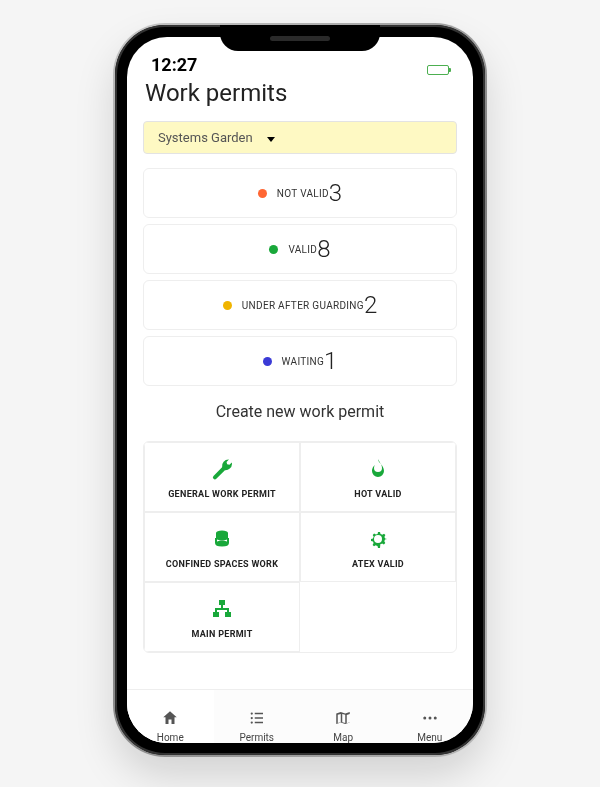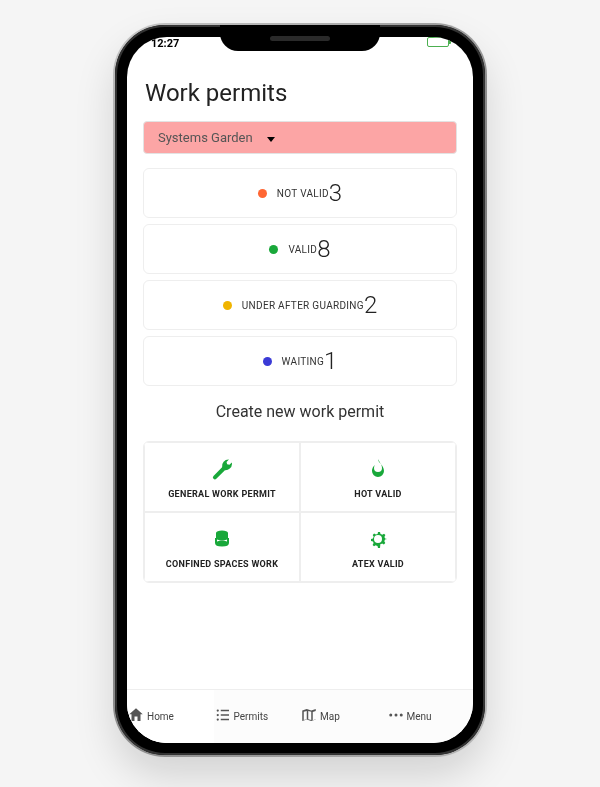--- a/index.html
+++ b/index.html
@@ -53,23 +53,23 @@
     justify-content: center;
     align-items: center;
   }
   .notch .speaker {
     width: 60px; height: 5px; background: #2a2a2a; border-radius: 3px;
   }
   .status-bar {
     height: 38px;
     display: flex;
     justify-content: space-between;
-    align-items: flex-start;
+    align-items: flex-end;
     padding: 0 24px;
-    font-size: 11px;
+    font-size: 18px;
     font-weight: 700;
   }
   .battery-icon {
     width: 22px; height: 10px; border: 1px solid #4caf50; border-radius: 2px; position: relative;
   }
   .battery-icon::after {
     content: ""; position: absolute; right: -3px; top: 2px; width: 2px; height: 4px; background: #4caf50; border-radius: 0 1px 1px 0;
   }
   .battery-icon .fill { width: 80%; height: 100%; background: #4caf50; }
 
@@ -86,21 +86,21 @@
   }
   .caret-down::after {
     content: ""; display: inline-block; border-left: 4px solid transparent; border-right: 4px solid transparent; border-top: 5px solid #000; margin-left: 4px;
   }
   h1.page-title {
     font-size: 24px; font-weight: 400; color: #222; margin: 4px 0 14px 2px;
   }
   .location-select {
     display: inline-flex; align-items: center; gap: 10px;
     border: 1px solid #e3e3e3; border-radius: 4px;
-    padding: 8px 14px; font-size: 13px; color: #555; background: #fca5a5;
+    padding: 8px 14px; font-size: 13px; color: #555; background: #fef9c3;
     margin-bottom: 14px;
   }
   .status-list { display: flex; flex-direction: column; gap: 6px; }
   .status-card {
     display: flex; align-items: center; justify-content: center;
     border: 1px solid #eee; border-radius: 6px; padding: 10px 14px; background: #fff;
   }
   .status-left { display: flex; align-items: center; gap: 10px; }
   .dot { width: 9px; height: 9px; border-radius: 50%; }
   .status-label { font-size: 10px; letter-spacing: .3px; color: #333; }
@@ -118,21 +118,21 @@
     padding: 14px 6px 12px; background: #fff; border: 0.5px solid #eee;
   }
   .permit-icon { color: #19a83a; margin-bottom: 8px; display: flex; justify-content: center; }
   .permit-label { font-size: 9px; letter-spacing: .3px; color: #222; text-align: center; }
 
   .nav-bar {
     height: 54px; display: grid; grid-template-columns: repeat(4,1fr);
     border-top: 1px solid #eee; background: #fcfcfc;
   }
   .nav-item {
-    display: flex; flex-direction: row; align-items: center; justify-content: flex-start;
+    display: flex; flex-direction: column; align-items: center; justify-content: flex-end;
     font-size: 10px; color: #444; gap: 2px;
   }
   .nav-item.active { background: #fff; }
   .nav-icon { font-size: 16px; line-height: 1; }
   .svg-ico { width: 24px; height: 24px; }
 </style>
 </head>
 <body>
 
 <div class="phone">
@@ -224,20 +224,31 @@
 
         <div class="permit-cell">
           <div class="permit-icon">
             <svg class="svg-ico" viewBox="0 0 24 24" fill="#19a83a">
                 <path d="M12 8a4 4 0 1 0 0 8 4 4 0 0 0 0-8zm9 4l-2 .5a7 7 0 0 1-.7 1.7l1 1.8-1.4 1.4-1.8-1a7 7 0 0 1-1.7.7L14 21h-2l-.5-2a7 7 0 0 1-1.7-.7l-1.8 1-1.4-1.4 1-1.8A7 7 0 0 1 7 14.5L5 14v-2l2-.5a7 7 0 0 1 .7-1.7l-1-1.8L8.1 6.6l1.8 1a7 7 0 0 1 1.7-.7L12 5h2l.5 2a7 7 0 0 1 1.7.7l1.8-1 1.4 1.4-1 1.8a7 7 0 0 1 .7 1.7L21 12z"></path>
               </svg>
           </div>
           <div class="permit-label">ATEX VALID</div>
         </div>
 
+        <div class="permit-cell">
+          <div class="permit-icon">
+            <svg class="svg-ico" viewBox="0 0 24 24" fill="#19a83a">
+                <rect x="9" y="3" width="6" height="5"></rect>
+                <rect x="3" y="15" width="6" height="5"></rect>
+                <rect x="15" y="15" width="6" height="5"></rect>
+                <path d="M12 8v4M6 15v-3h12v3" stroke="#19a83a" stroke-width="2" fill="none"></path>
+              </svg>
+          </div>
+          <div class="permit-label">MAIN PERMIT</div>
+        </div>
 
       </div>
     </div>
 
     <div class="nav-bar">
       <div class="nav-item active">
         <span class="nav-icon">
           <svg width="18" height="18" viewBox="0 0 24 24" fill="#555">
               <path d="M12 3l9 8h-3v9h-4v-6h-4v6H6v-9H3z"></path>
             </svg>

